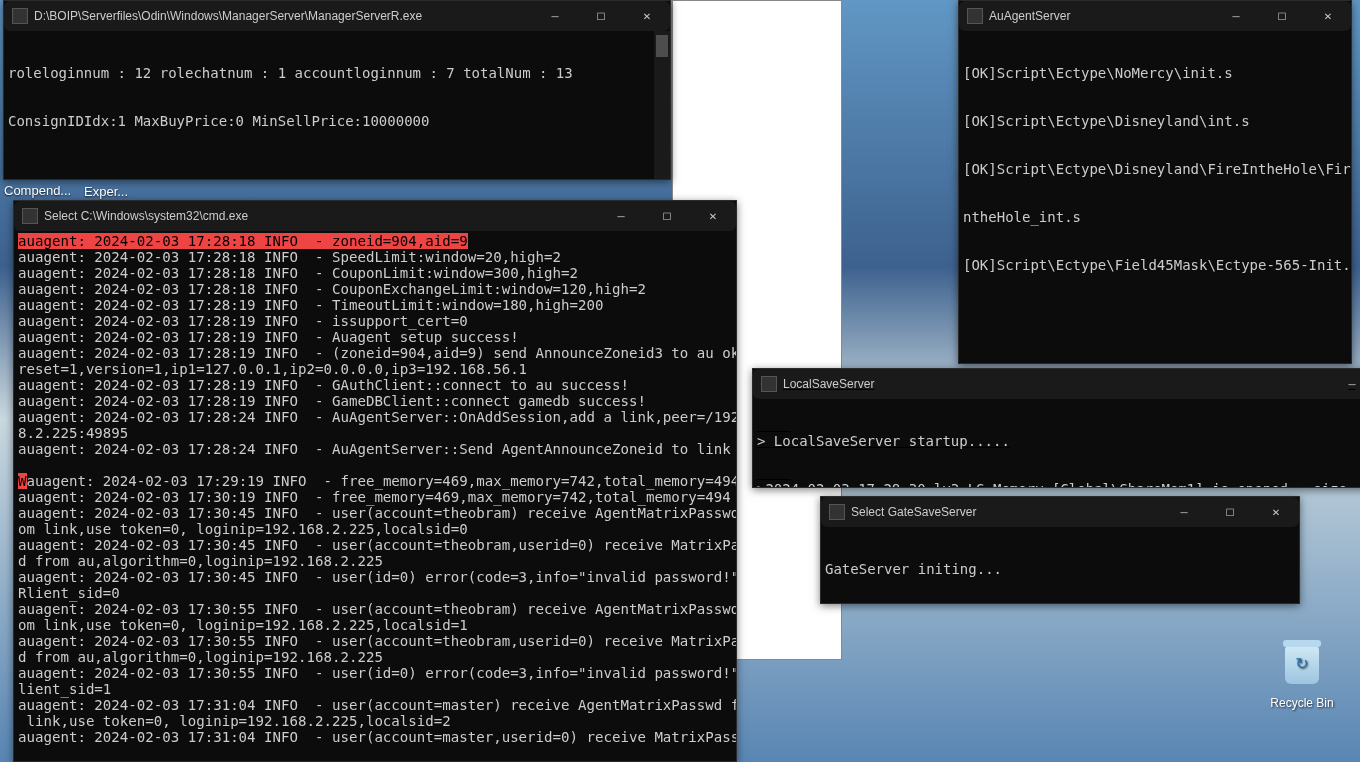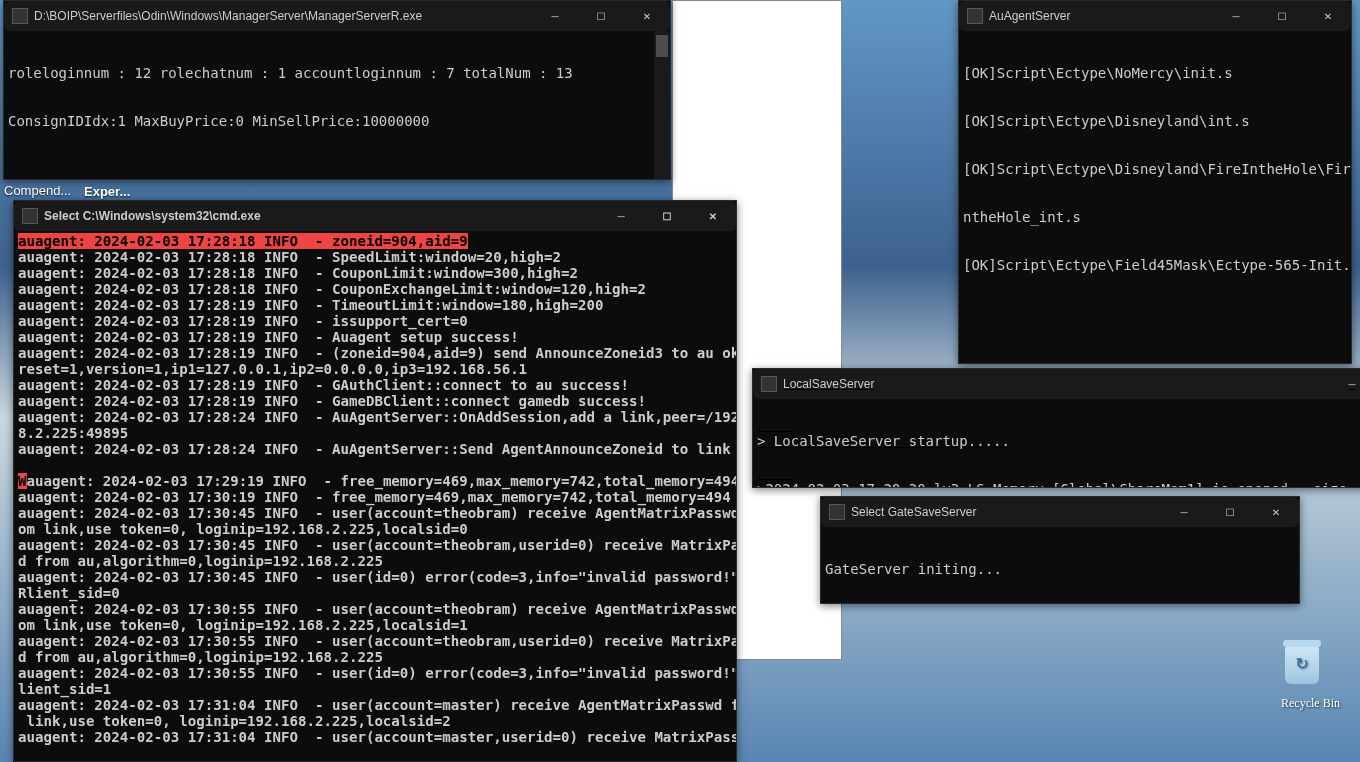--- a/index.html
+++ b/index.html
@@ -86,23 +86,23 @@
       display: inline;
     }
     .white-panel {
       position: absolute;
       background: #ffffff;
       border: 1px solid #888;
     }
     .desktop-icon {
       position: absolute;
       width: 76px;
-      text-align: right;
+      text-align: center;
       color: #fff;
-      font-family: Liberation Serif, serif;
+      font-family: Liberation Sans, sans-serif;
       font-size: 12px;
       text-shadow: 1px 1px 2px rgba(0,0,0,0.7);
     }
     .desktop-icon .icon-img {
       width: 40px; height: 48px; margin: 0 auto 2px;
       position: relative;
     }
     .bin-body {
       width: 34px; height: 38px;
       background: linear-gradient(180deg, #d0e8f5, #9cc5e0);
@@ -127,21 +127,21 @@
       text-shadow: 0 1px 2px rgba(0,0,0,0.8);
       white-space: nowrap;
     }
   </style>
 </head>
 <body>
 
 <div class="white-panel" style="left:672px; top:0px; width:170px; height:660px;"></div>
 
 <span class="behind-label" style="left:4px; top:183px;">Compend...</span>
-<span class="behind-label" style="left:84px; top:184px;font-weight:bold;">Exper...</span>
+<span class="behind-label" style="left:84px; top:184px;">Exper...</span>
 
 <div class="window" style="left:3px; top:0px; width:668px; height:180px;">
   <div class="titlebar">
     <span class="icon"></span>
     <span class="title">D:\BOIP\Serverfiles\Odin\Windows\ManagerServer\ManagerServerR.exe</span>
     <div class="controls">
       <div class="btn">─</div>
       <div class="btn">☐</div>
       <div class="btn close">✕</div>
     </div>
@@ -151,21 +151,21 @@
     <div>ConsignIDIdx:1 MaxBuyPrice:0 MinSellPrice:10000000</div>
     
     
     
     <div class="scrollbar">
       <div class="scroll-thumb" style="top:4px;height:22px;"></div>
     </div>
   </div>
 </div>
 
-<div class="window" style="left:13px; top:200px; width:724px; height:562px;font-weight:bold;">
+<div class="window" style="left:13px; top:200px; width:724px; height:562px;">
   <div class="titlebar">
     <span class="icon"></span>
     <span class="title">Select C:\Windows\system32\cmd.exe</span>
     <div class="controls">
       <div class="btn">─</div>
       <div class="btn">☐</div>
       <div class="btn close">✕</div>
     </div>
   </div>
   <div class="console" style="font-size:14.1px; line-height:16px;"><span class="selected-line">auagent: 2024-02-03 17:28:18 INFO  - zoneid=904,aid=9</span>

